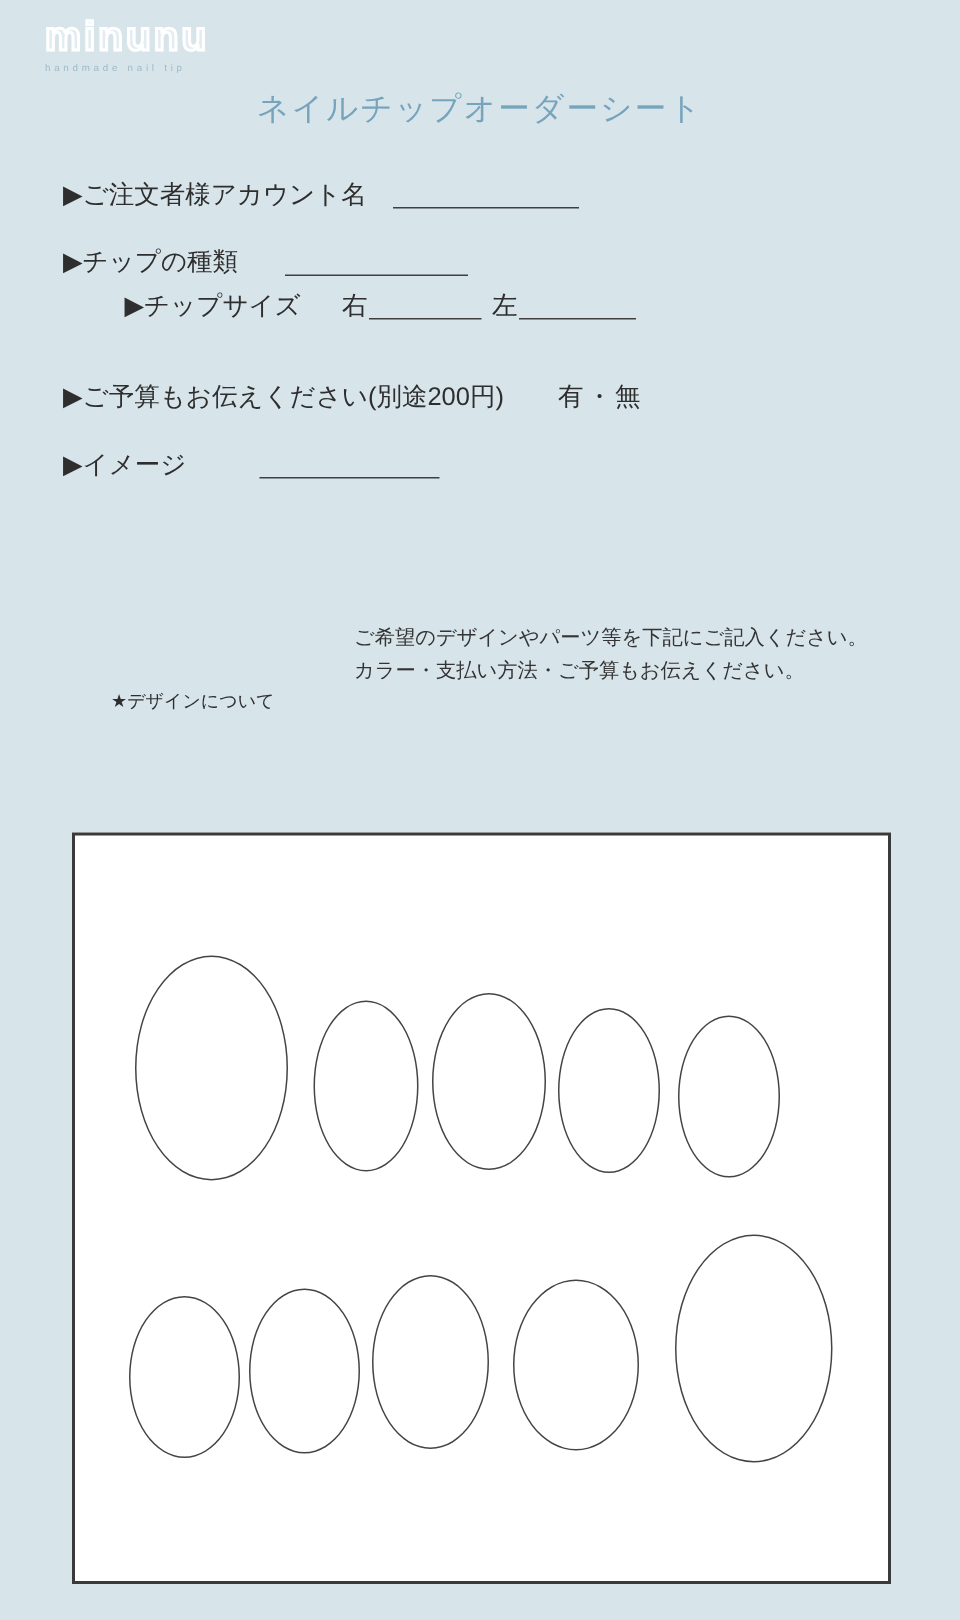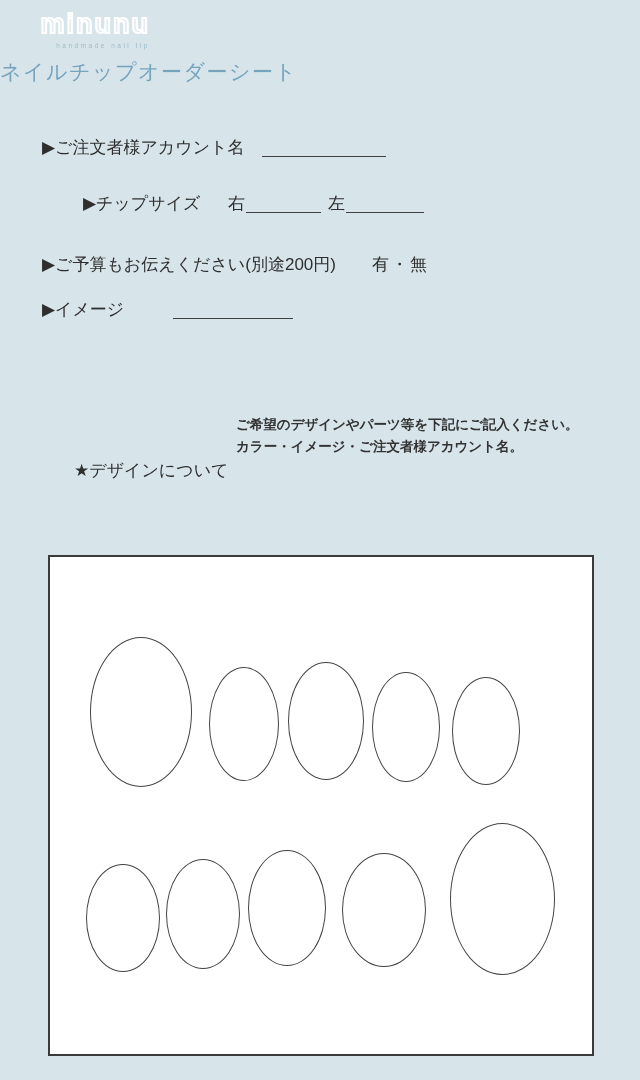--- a/index.html
+++ b/index.html
@@ -5,55 +5,55 @@
   html,body{margin:0;padding:0;}
   .page{
     position:relative;
     width:640px;height:1080px;
     background:#d7e4ea;
     overflow:hidden;
     font-family:"Liberation Sans","DejaVu Sans",sans-serif;
     color:#2e2e2e;
   }
   
-  .logo{position:absolute;left:30px;top:10px;width:120px;text-align:right;}
+  .logo{position:absolute;left:30px;top:10px;width:120px;text-align:left;}
   .logo-text{
     font-size:27px;font-weight:bold;letter-spacing:2px;
     color:rgba(255,255,255,0.30);
     -webkit-text-stroke:2px #ffffff;
     text-stroke:2px #ffffff;
     line-height:1.1;
   }
   .logo-tagline{
     margin-top:2px;
     font-size:6.5px;letter-spacing:2.5px;
     color:#9cbcc9;
   }
   
   .title{
     position:absolute;left:0;top:58px;width:100%;
-    text-align:left;
+    text-align:center;
     font-size:21px;letter-spacing:1.5px;
     color:#76a4bd;
   }
   
   .form-row{position:absolute;left:0;width:100%;height:26px;font-size:17px;}
   .flabel{position:absolute;left:42px;top:0;white-space:nowrap;}
   .subword{position:absolute;top:0;white-space:nowrap;}
   .blank{position:absolute;top:20px;height:1px;background:#3f3f3f;}
   .opts{position:absolute;top:0;white-space:nowrap;letter-spacing:2px;}
-  .row1{top:136px;} .row2{top:163px;} .row3{top:192px;margin-left:41px;} .row4{top:253px;} .row5{top:298px;}
+  .row1{top:118px;} .row2{top:163px;} .row3{top:192px;margin-left:41px;} .row4{top:253px;} .row5{top:298px;}
   
   .design-heading{
     position:absolute;left:74px;top:459px;
-    font-size:17px;white-space:nowrap;
+    font-size:12px;white-space:nowrap;
   }
   .design-notes{
     position:absolute;left:236px;top:414px;
-    font-size:13.5px;line-height:22px;color:#333333;font-weight:bold;
+    font-size:13.5px;line-height:22px;color:#333333;
   }
   .design-notes div{white-space:nowrap;}
   
   .nail-box{
     position:absolute;left:48px;top:555px;
     width:542px;height:497px;
     background:#ffffff;
     border:2px solid #3a3a3a;
   }
   .nail{
@@ -74,20 +74,24 @@
     <div class="logo-tagline">handmade nail tip</div>
   </div>
 
   <div class="title">ネイルチップオーダーシート</div>
 
   <div class="form-row row1">
     <span class="flabel">▶ご注文者様アカウント名</span>
     <span class="blank" style="left:262px;width:124px;"></span>
   </div>
 
+  <div class="form-row row2">
+    <span class="flabel">▶チップの種類</span>
+    <span class="blank" style="left:190px;width:122px;"></span>
+  </div>
 
   <div class="form-row row3">
     <span class="flabel">▶チップサイズ</span>
     <span class="subword" style="left:187px;">右</span>
     <span class="blank" style="left:205px;width:75px;"></span>
     <span class="subword" style="left:287px;">左</span>
     <span class="blank" style="left:305px;width:78px;"></span>
   </div>
 
   <div class="form-row row4">
@@ -96,21 +100,21 @@
   </div>
 
   <div class="form-row row5">
     <span class="flabel">▶イメージ</span>
     <span class="blank" style="left:173px;width:120px;"></span>
   </div>
 
   <div class="design-heading">★デザインについて</div>
   <div class="design-notes">
     <div>ご希望のデザインやパーツ等を下記にご記入ください。</div>
-    <div>カラー・イメージ・ご注文者様アカウント名。</div>
+    <div>カラー・支払い方法・ご予算もお伝えください。</div>
   </div>
 
   <div class="nail-box">
       <div class="nail" style="left: 40px; top: 80px; width: 102px; height: 150px;"></div>
       <div class="nail" style="left: 159px; top: 110px; width: 70px; height: 114px;"></div>
       <div class="nail" style="left: 238px; top: 105px; width: 76px; height: 118px;"></div>
       <div class="nail" style="left: 322px; top: 115px; width: 68px; height: 110px;"></div>
       <div class="nail" style="left: 402px; top: 120px; width: 68px; height: 108px;"></div>
       <div class="nail" style="left: 36px; top: 307px; width: 74px; height: 108px;"></div>
       <div class="nail" style="left: 116px; top: 302px; width: 74px; height: 110px;"></div>

